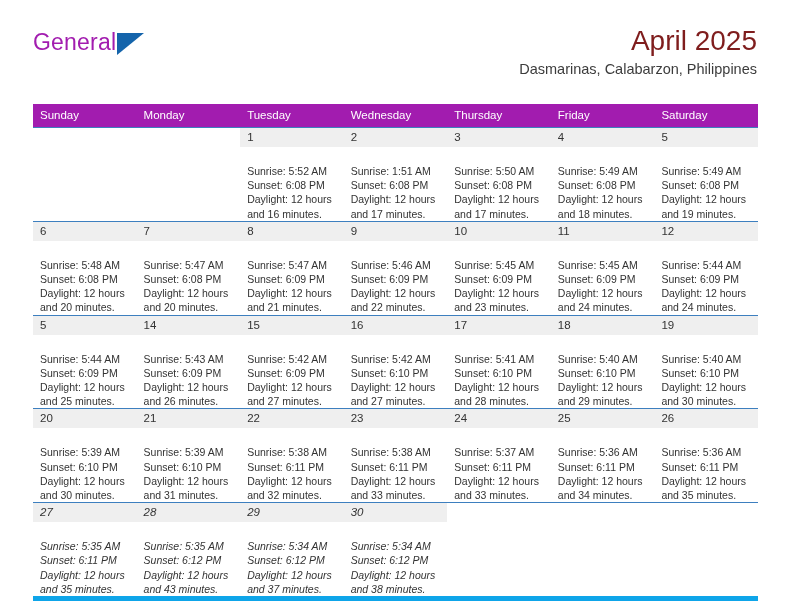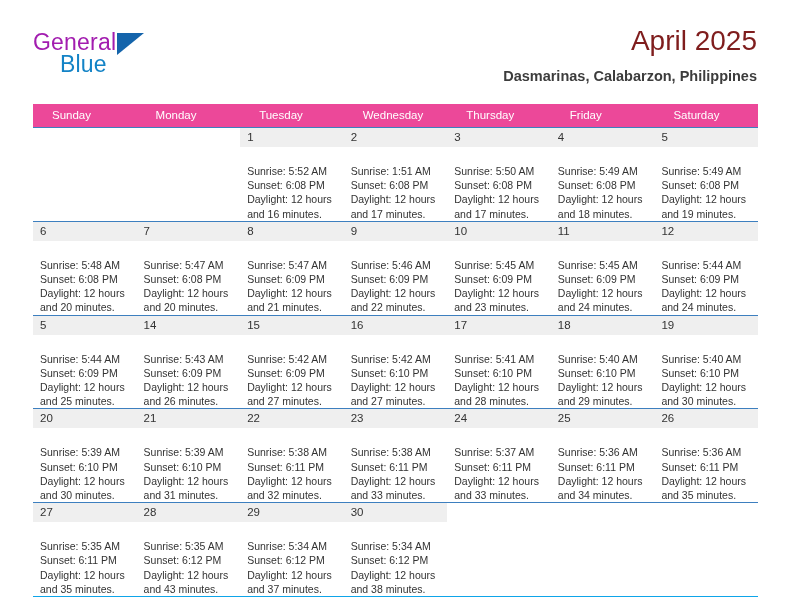--- a/index.html
+++ b/index.html
@@ -74,56 +74,56 @@
     color: #7f1d1d;
     line-height: 34px;
     font-weight: normal;
     margin: 0;
     white-space: nowrap;
   }
   .cal-subtitle {
     font-size: 14.5px;
     color: #3c3c3c;
     line-height: 20px;
-    margin: 8px 0 0 0;
+    margin: 1px 0 0 0;
     white-space: nowrap;
-    font-weight: bold;
   }
 
   
   .calendar {
     position: absolute;
     left: 33px;
     top: 104px;
     width: 725px;
     border-collapse: collapse;
     table-layout: fixed;
   }
   .calendar col { width: 103.57px; }
 
   .cal-head th {
-    background: #ec4899;
+    background: #a21caf;
     color: #ffffff;
     font-size: 11.5px;
     font-weight: normal;
     text-align: left;
-    padding: 5px 0 5px 19px;
+    padding: 5px 0 5px 7px;
     height: 11px;
     line-height: 13px;
   }
 
   .cal-body td {
     vertical-align: top;
     padding: 0;
     border-top: 1.4px solid #3d7fbf;
     height: 90px;
     box-sizing: border-box;
   }
   .cal-body tr:last-child td {
-    border-bottom: 1px solid #0ea5e9;
+    border-bottom: 5px solid #0ea5e9;
+    font-style: italic;
   }
 
   .daynum {
     background: #efefef;
     font-size: 11.5px;
     color: #333333;
     padding: 3px 0 3px 7px;
     line-height: 13px;
     height: 13px;
   }
@@ -145,21 +145,20 @@
 <body>
 
 <div class="page">
 
   <div class="header">
 
     <div class="logo">
       <div>
         <span class="logo-general">General</span><span class="logo-tri"></span>
       </div>
-      <span class="logo-blue">Blue</span>
     </div>
 
     <div class="titles">
       <h1 class="cal-title">April 2025</h1>
       <p class="cal-subtitle">Dasmarinas, Calabarzon, Philippines</p>
     </div>
 
   </div>
 
   <table class="calendar">

